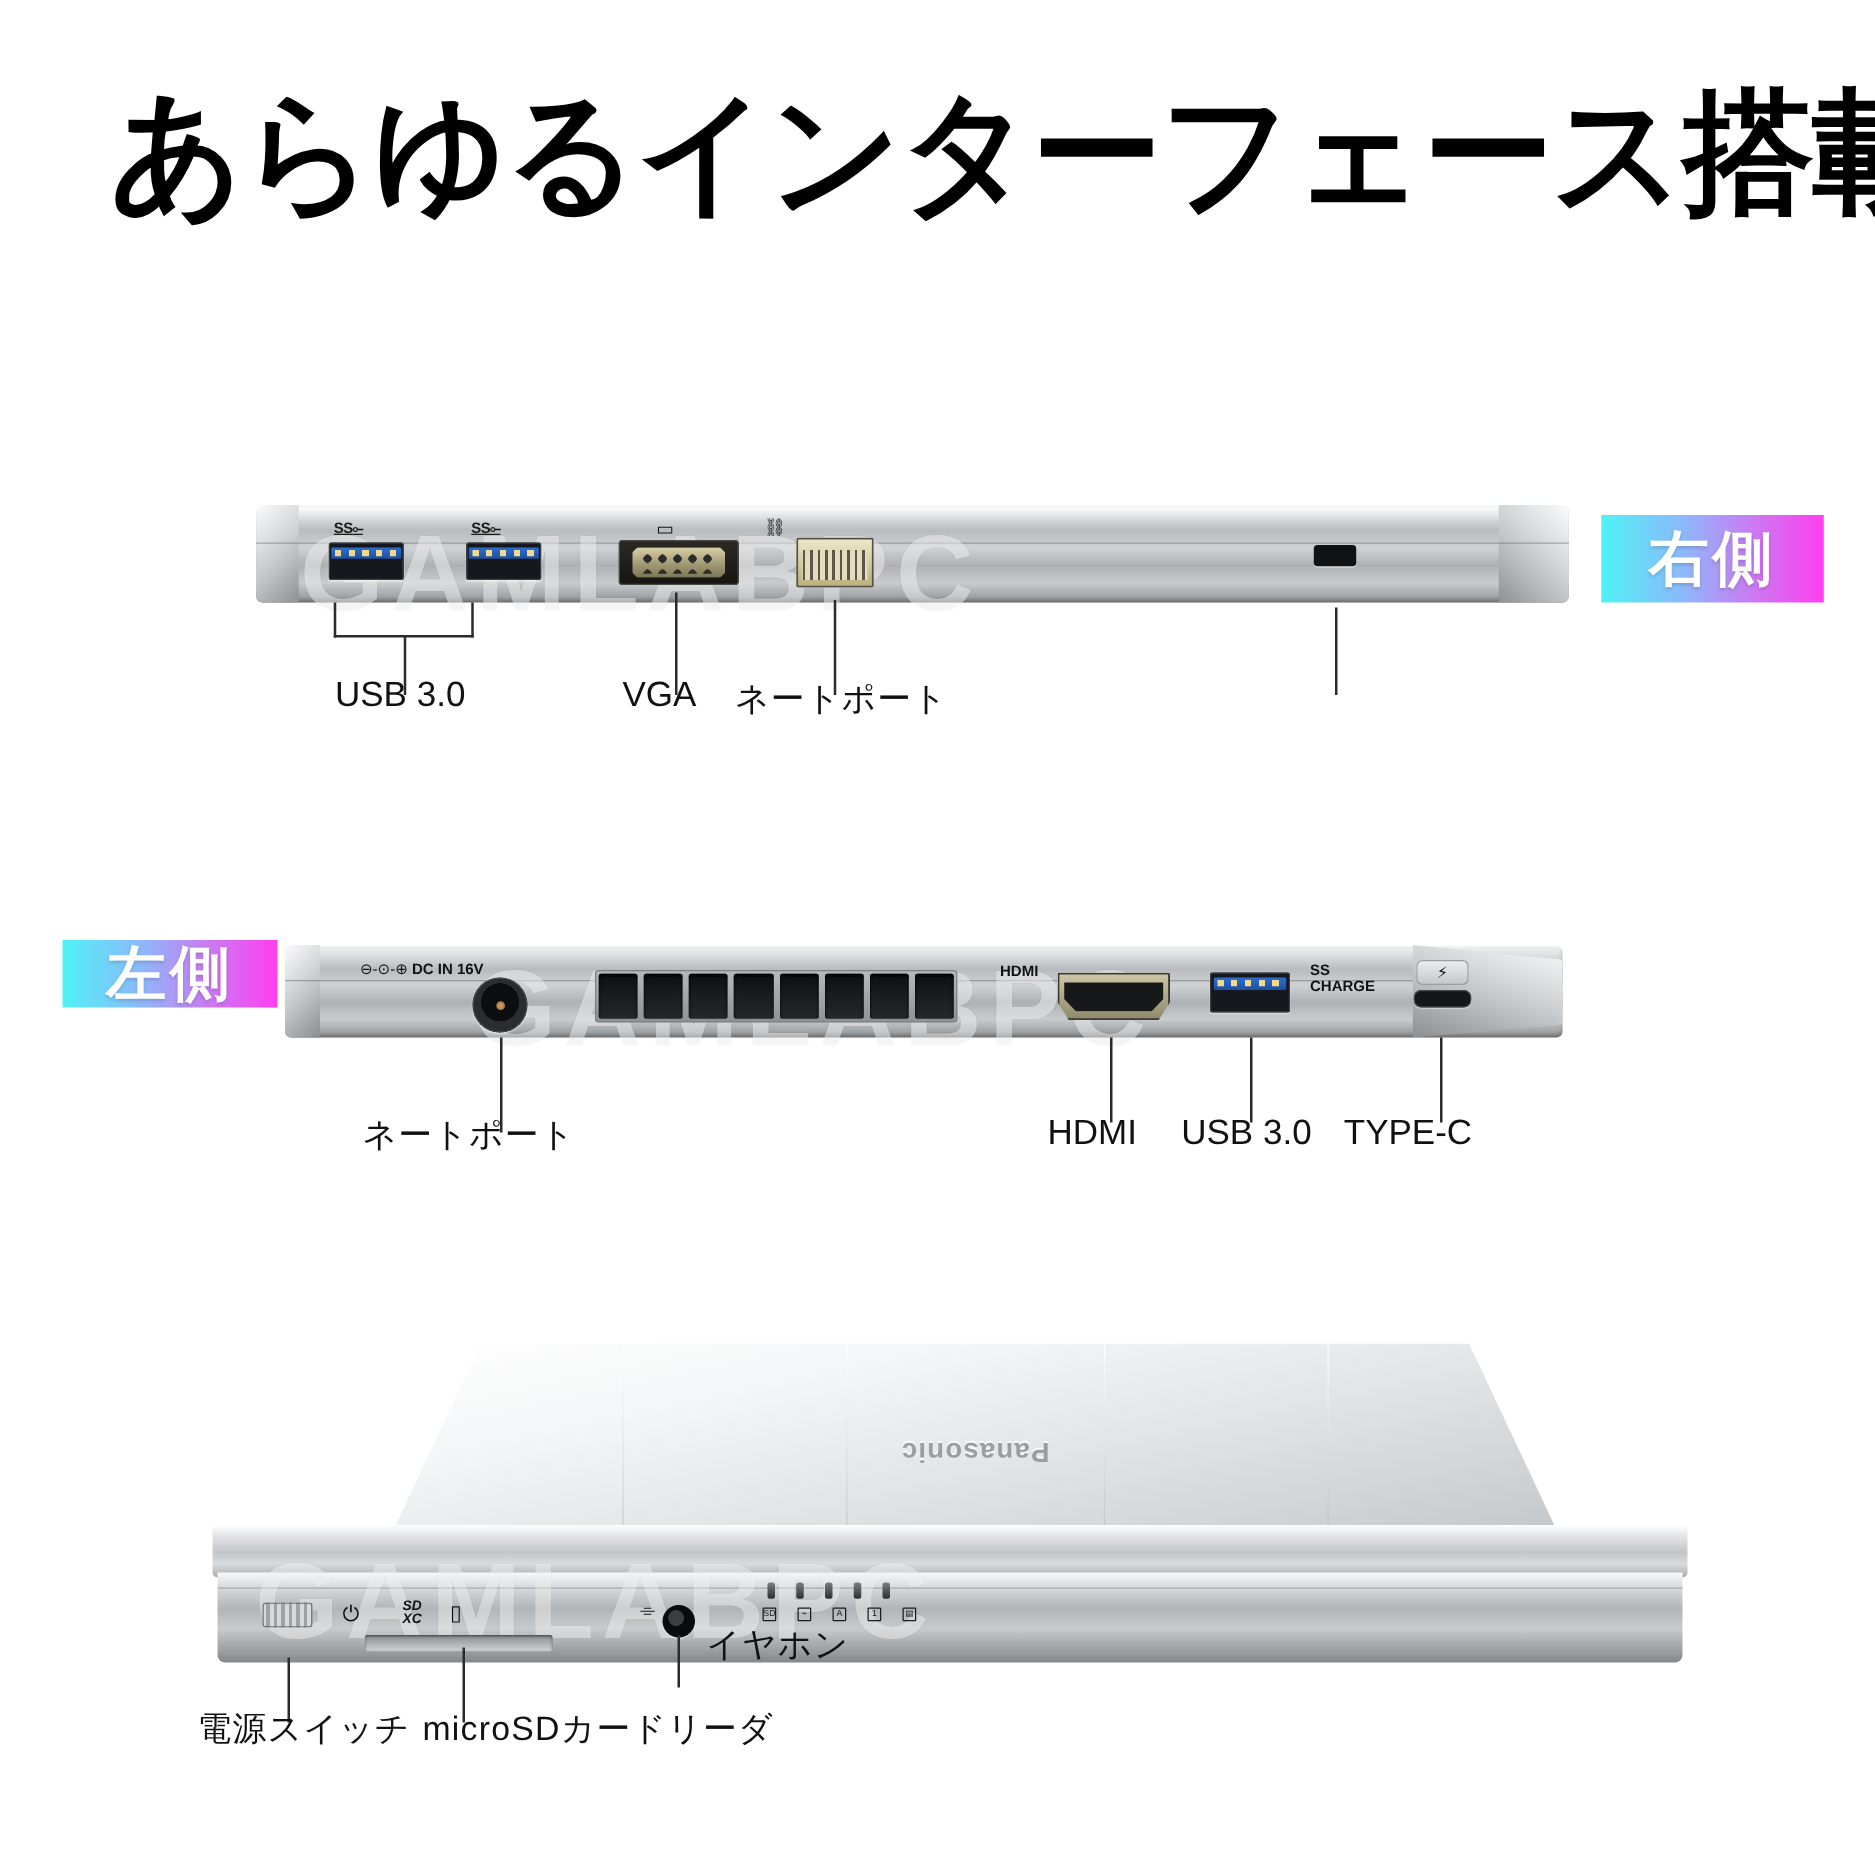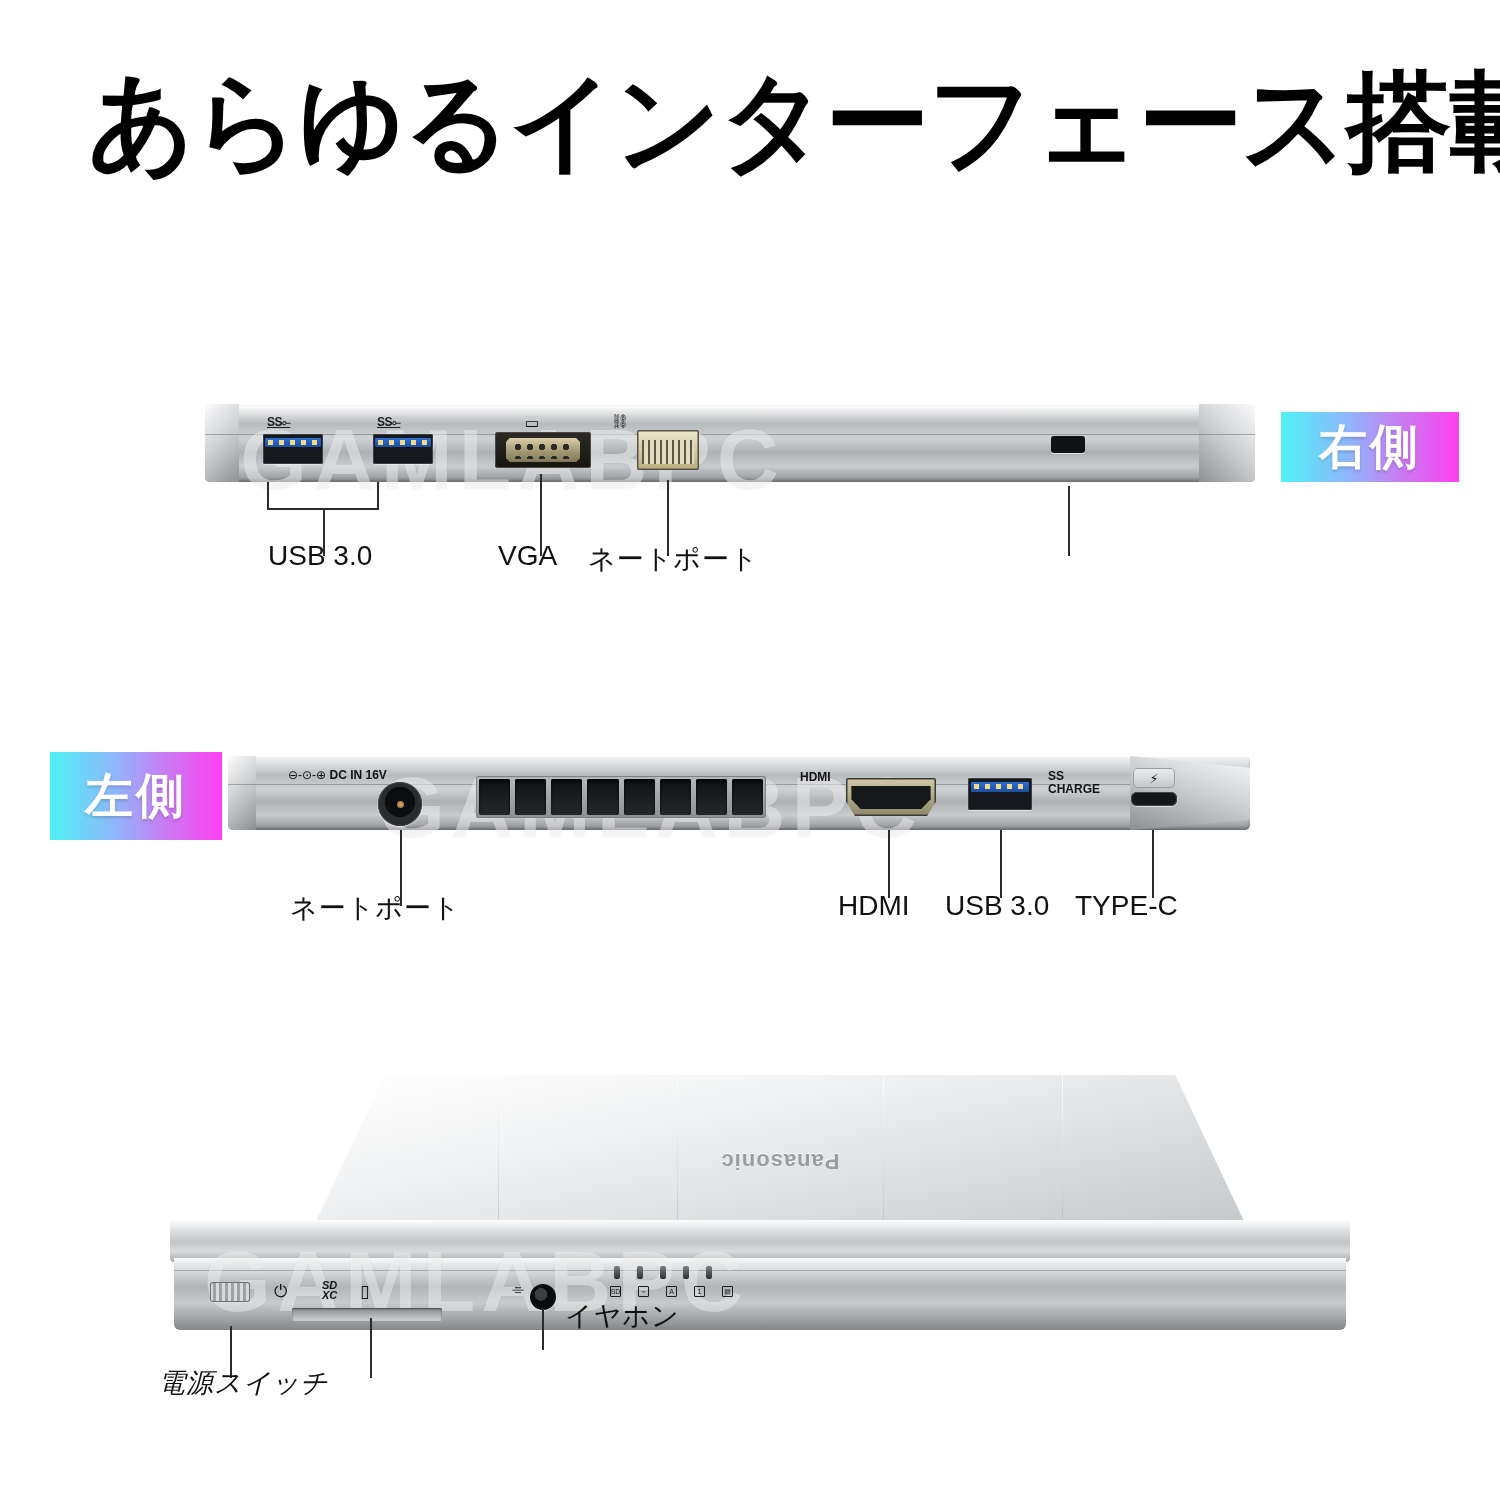--- a/index.html
+++ b/index.html
@@ -24,21 +24,21 @@
   
   .badge {
     position: absolute;
     display: flex; align-items: center; justify-content: center;
     background: linear-gradient(90deg, #4ff2f5 0%, #8fb6fb 38%, #c77ef2 66%, #fd3ff0 100%);
     color: #ffffff; font-weight: 700;
     letter-spacing: 3px;
     text-shadow: 0 2px 3px rgba(0,0,0,0.16);
   }
   #badge-right { left: 1281px; top: 412px; width: 178px; height: 70px; font-size: 48px; }
-  #badge-left  { left: 50px;  top: 752px; width: 172px; height: 88px; font-size: 48px; }
+  #badge-left  { left: 50px;  top: 752px; width: 172px; height: 54px; font-size: 48px; }
   #badge-front { left: 648px; top: 1002px; width: 212px; height: 68px; font-size: 46px; }
 
   
   .edge {
     position: absolute;
     background: linear-gradient(180deg,
         #f2f3f4 0%, #dfe1e3 10%, #b9bcbf 26%, #cfd2d4 44%,
         #aeb1b4 62%, #c9ccce 80%, #9fa3a6 94%, #87898c 100%);
     border-radius: 5px;
     box-shadow: inset 0 1px 0 rgba(255,255,255,.9),
@@ -379,15 +379,16 @@
         <span>▤</span>
       </div>
 
       <div class="cline" style="left:56px;  top:68px; height:52px;"></div>
       <div class="cline" style="left:196px; top:60px; height:60px;"></div>
       <div class="cline" style="left:368px; top:50px; height:42px;"></div>
     </div>
   </div>
 
   <div class="lbl lbl-jp" style="left:565px; top:1298px;">イヤホン</div>
-  <div class="lbl lbl-jp" style="left:158px; top:1365px;font-style:italic;">電源スイッチ</div>
+  <div class="lbl lbl-jp" style="left:158px; top:1365px;">電源スイッチ</div>
+  <div class="lbl lbl-jp" style="left:338px; top:1365px;">microSDカードリーダ</div>
 
 </div>
 
 </body></html>

